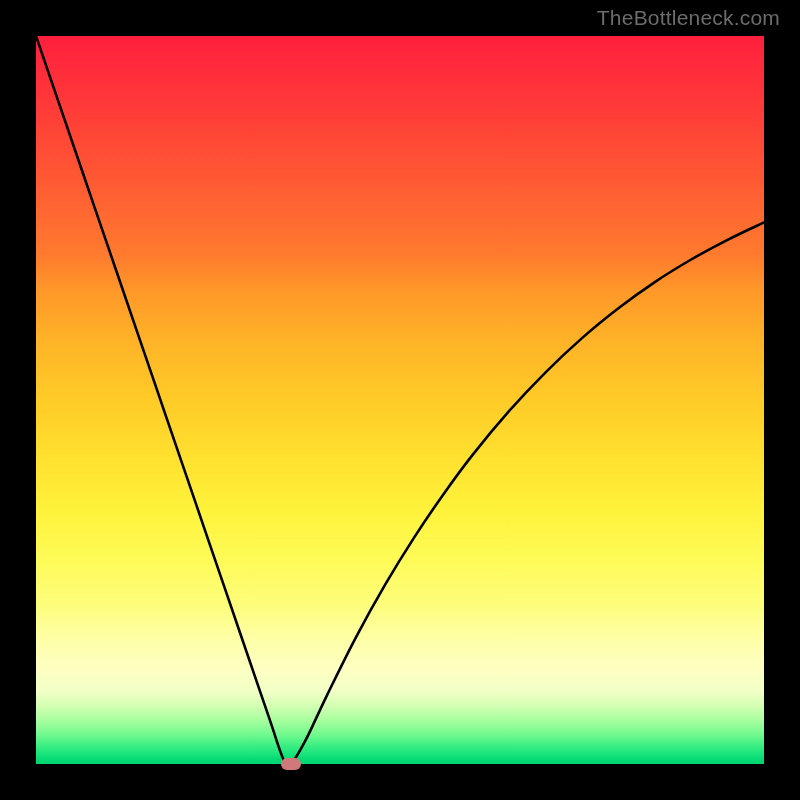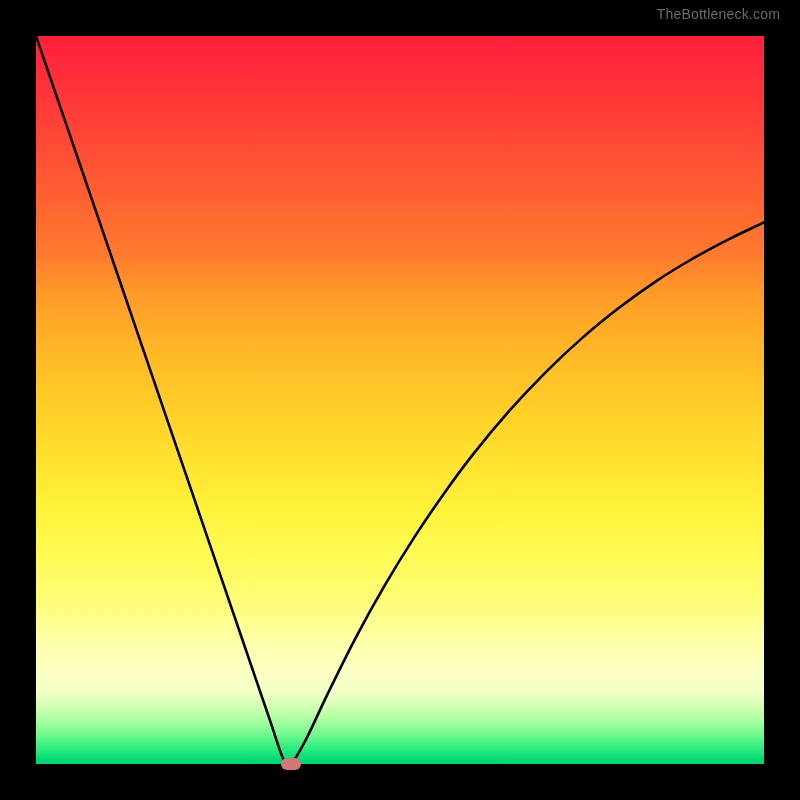--- a/index.html
+++ b/index.html
@@ -62,21 +62,21 @@
     width: 20px;
     height: 12px;
     border-radius: 6px;
     transform: translate(-50%, -50%);
   }
   .watermark {
     position: absolute;
     top: 6px;
     right: 20px;
     color: #6c6c6c;
-    font-size: 14px;
+    font-size: 21px;
     font-weight: 500;
     letter-spacing: 0.2px;
   }
 </style>
 </head>
 <body>
 
 <div class="frame">
   <div class="plot">
     <svg class="curve-svg" viewBox="0 0 728 728" preserveAspectRatio="none">

